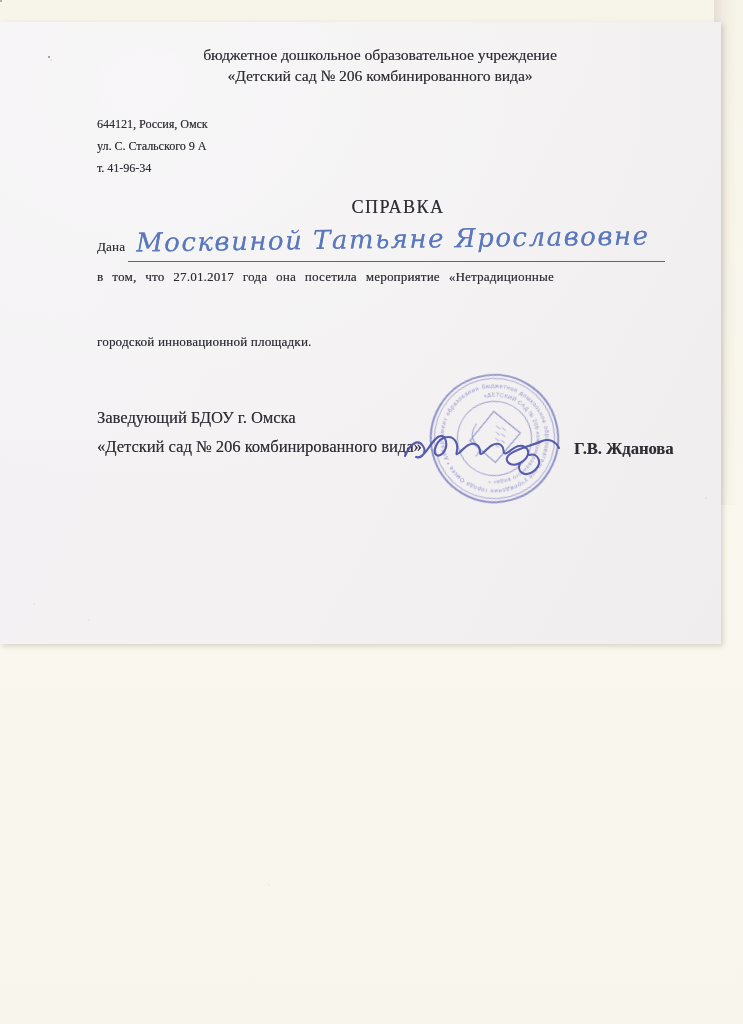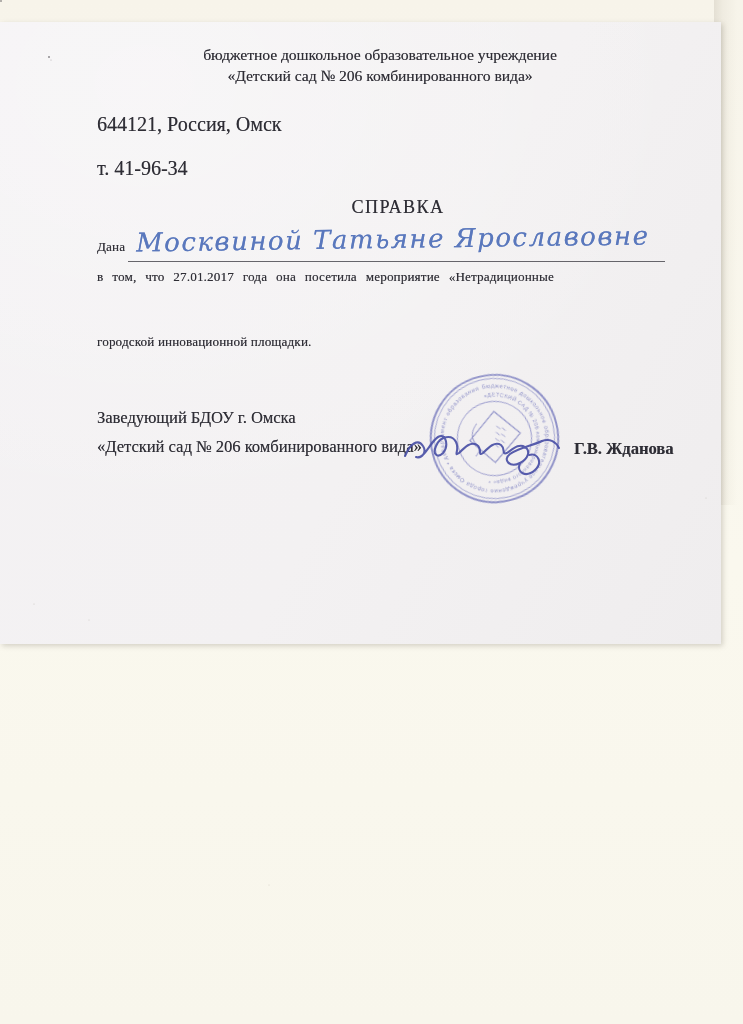--- a/index.html
+++ b/index.html
@@ -21,21 +21,21 @@
       radial-gradient(130% 120% at 20% 10%, rgba(255,255,255,0.35), rgba(0,0,0,0) 60%),
       linear-gradient(118deg,#f4f2f4 0%,#f3f1f2 55%,#efedee 100%);
     box-shadow:2px 2px 5px rgba(120,112,96,0.28);
     z-index:2;
     margin-top:22px;
   }
   .txt{position:absolute;color:#2e2d35;white-space:pre;
        text-shadow:0.25px 0 0 rgba(46,45,53,0.55);}
   .center{left:30px;width:700px;text-align:center;white-space:normal;}
   .org{font-size:15.5px;line-height:20px;}
-  .addr{font-size:20px;line-height:22px;}
+  .addr{font-size:12px;line-height:22px;}
   .title{font-size:18px;letter-spacing:1.5px;}
   .body-line{font-size:13px;letter-spacing:0.2px;}
   .bl1{word-spacing:5.5px;}
   .bl2{word-spacing:2.2px;}
   .signoff{font-size:16.5px;}
   .handwriting{
     position:absolute;left:136px;top:202px;
     font-style:italic;font-size:26px;letter-spacing:1.5px;
     color:#5a78bd;white-space:pre;transform:rotate(-0.8deg);
     text-shadow:0 0 0.6px rgba(90,120,189,0.8);
@@ -69,20 +69,21 @@
 <div class="scan">
 
   <div class="fold-shadow"></div>
 
   <div class="sheet-top">
 
     <div class="txt center org" style="top:23px;">бюджетное дошкольное образовательное учреждение</div>
     <div class="txt center org" style="top:44px;">«Детский сад № 206 комбинированного вида»</div>
 
     <div class="txt addr" style="left:97px;top:91px;">644121, Россия, Омск</div>
+    <div class="txt addr" style="left:97px;top:113px;">ул. С. Стальского 9 А</div>
     <div class="txt addr" style="left:97px;top:135px;">т. 41-96-34</div>
 
     <div class="txt center title" style="top:175px;left:48px;">СПРАВКА</div>
 
     <div class="txt body-line" style="left:97px;top:217px;">Дана</div>
     <div class="handwriting">Москвиной Татьяне Ярославовне</div>
     <div class="name-underline"></div>
 
     <div class="txt body-line bl1" style="left:97px;top:247px;">в том, что 27.01.2017 года она посетила мероприятие «Нетрадиционные</div>
     <div class="txt signoff" style="left:97px;top:386px;">Заведующий БДОУ г. Омска</div>

